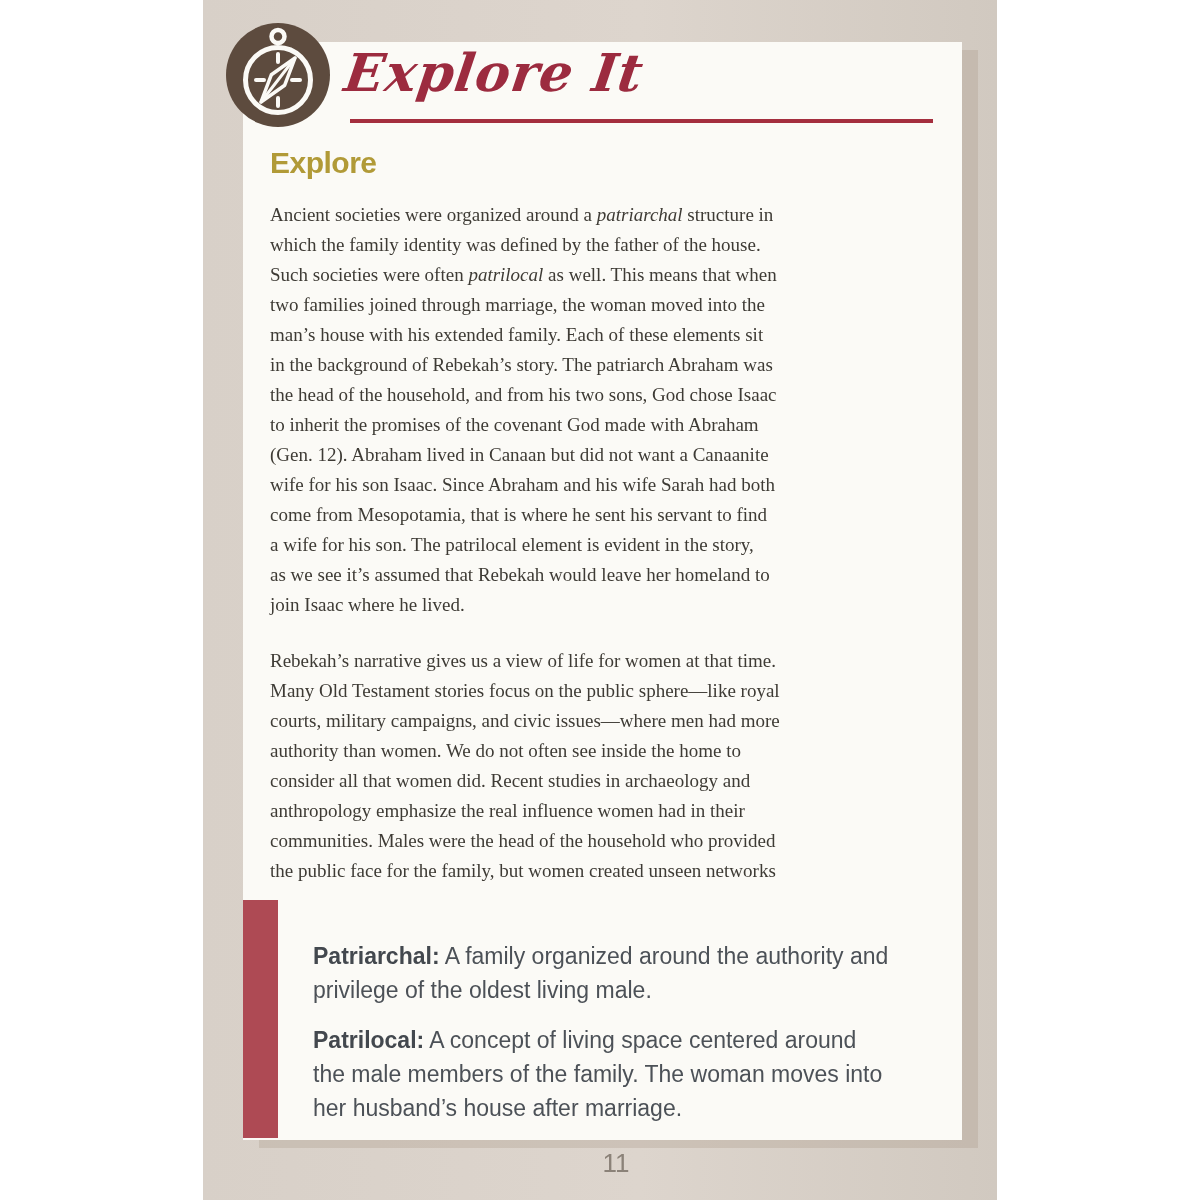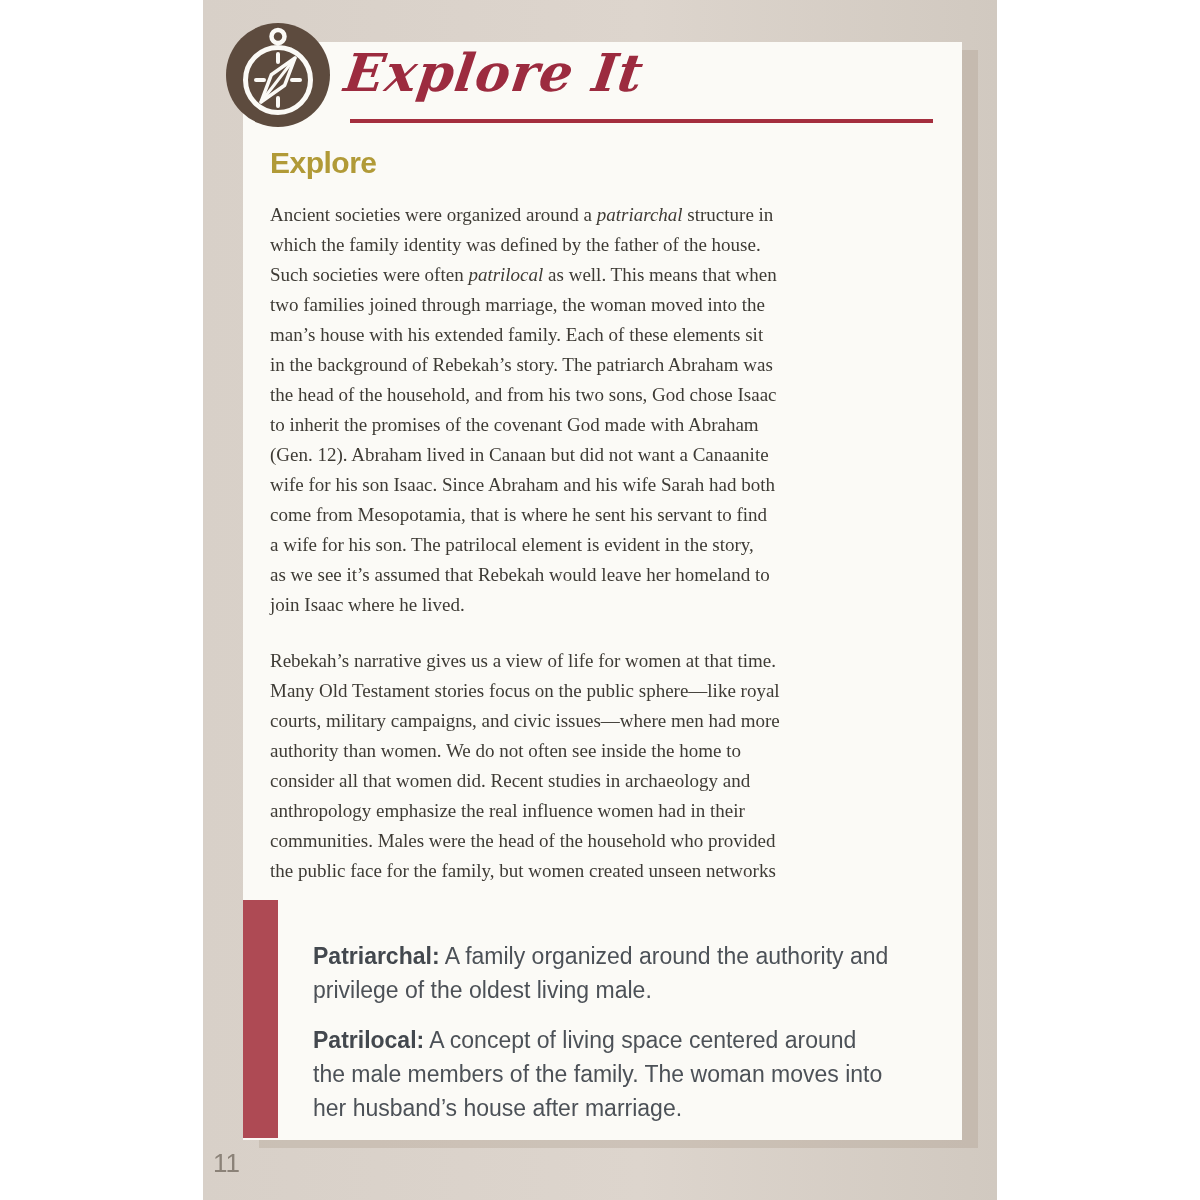--- a/index.html
+++ b/index.html
@@ -49,22 +49,22 @@
     background:#ae4a54;
   }
   .definitions {
     position:absolute; left:70px; top:897px; width:655px;
     font-family:"Liberation Sans","DejaVu Sans",sans-serif;
     font-size:23px; line-height:34px; color:#4c5157;
   }
   .definition-item { margin:0 0 16px 0; }
   .definition-term { font-weight:bold; color:#43484e; }
   .page-number {
-    position:absolute; left:10px; top:1148px; width:100%;
-    text-align:left;
+    position:absolute; left:16px; top:1148px; width:100%;
+    text-align:center;
     font-family:"Liberation Sans","DejaVu Sans",sans-serif;
     font-size:26px; color:#8b8278;
   }
 </style>
 </head>
 <body>
 
 <div class="photo">
   <div class="page">
 

